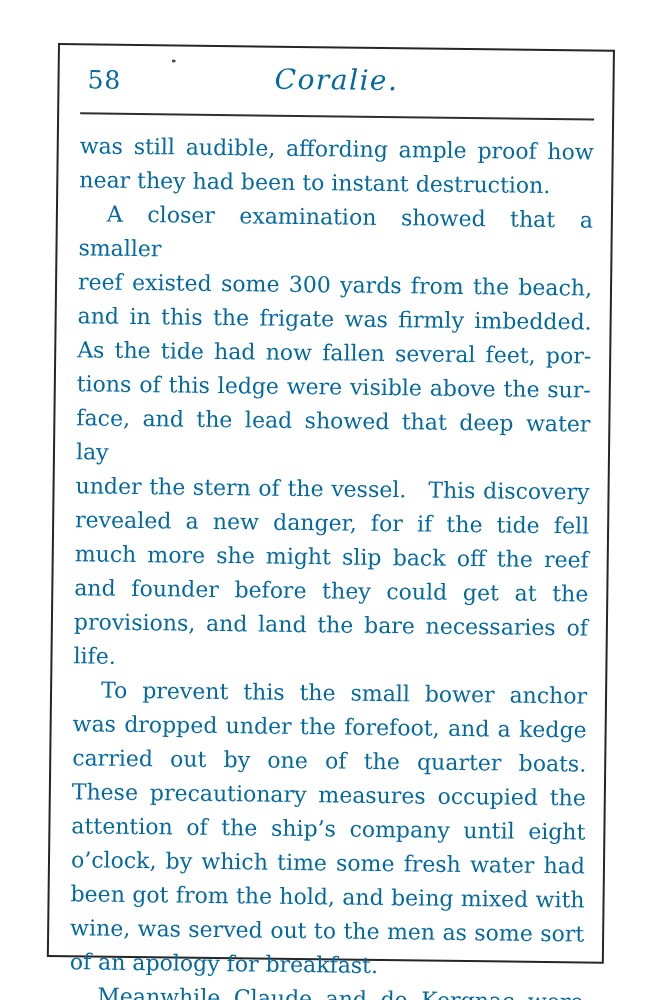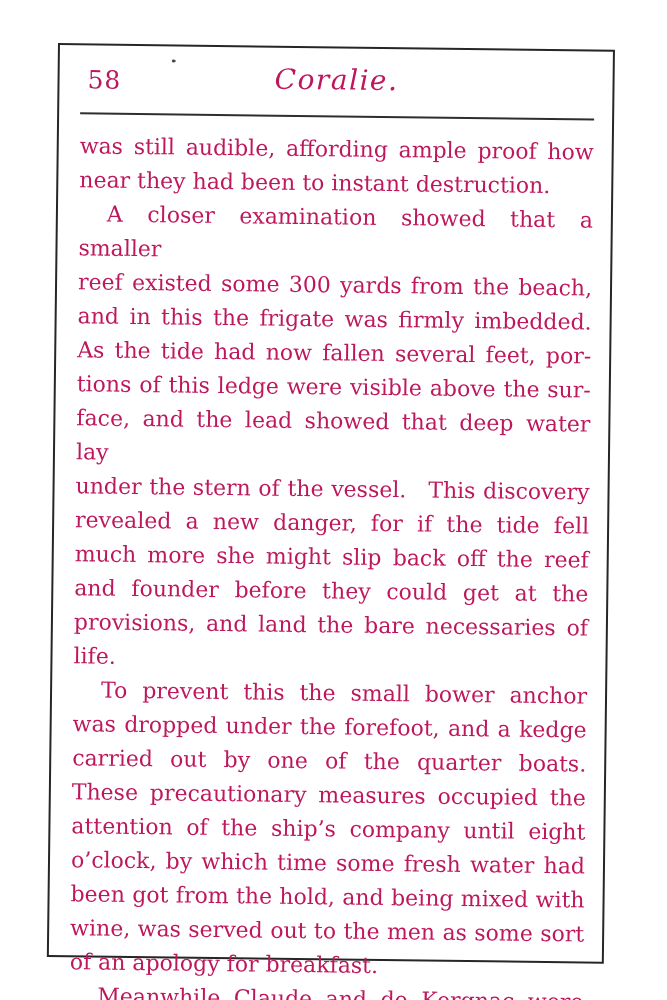--- a/index.html
+++ b/index.html
@@ -1,20 +1,20 @@
 <!DOCTYPE html>
 <html><head>
 <meta charset="utf-8">
 <style>
   html, body { margin:0; padding:0; background:#ffffff; }
   .scan {
     position:relative; width:667px; height:1000px;
     background:#ffffff; overflow:hidden;
     font-family:"DejaVu Serif","Liberation Serif",serif;
-    color:#be185d;
+    color:#0369a1;
   }
   .frame {
     position:absolute; left:58px; top:43px; width:557px; height:914px;
     border:2px solid #262626; box-sizing:border-box;
     transform:rotate(0.7deg); transform-origin:0 0;
     background:#ffffff;
   }
   .header { position:absolute; left:21px; right:20px; top:14px; height:44px; }
   .pagenum {
     position:absolute; left:7px; top:6px;

